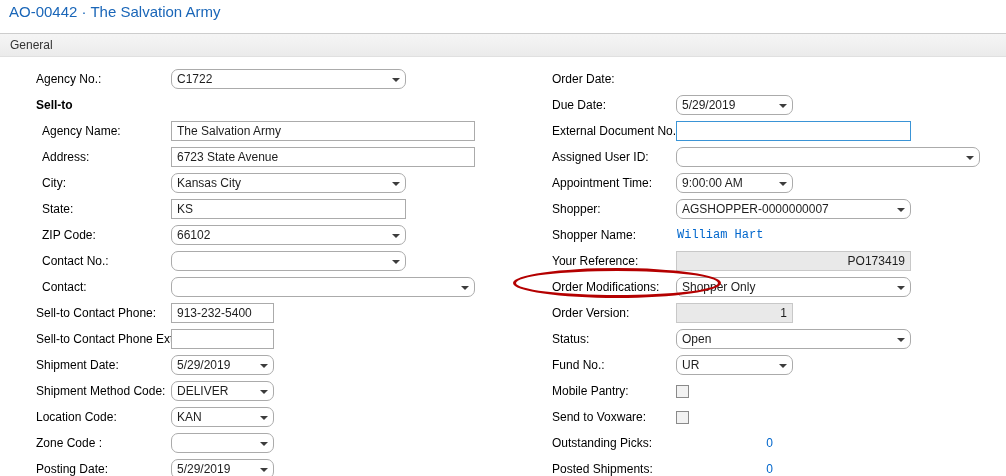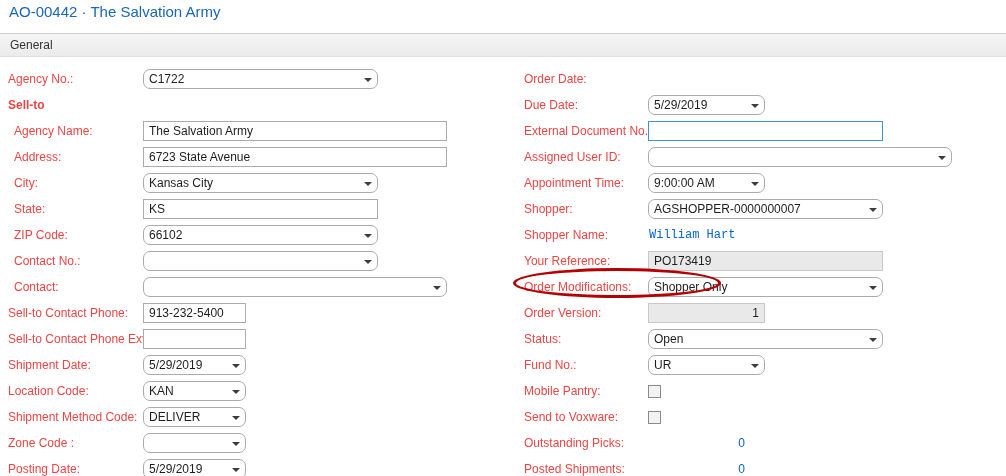--- a/index.html
+++ b/index.html
@@ -23,35 +23,35 @@
     border-bottom:1px solid #e0e0e0;
     display:flex; align-items:center;
   }
   .section-bar .section-label { margin-left:10px; color:#333; }
 
   .col { position:absolute; top:66px; }
   .col-left  { left:8px;   width:500px; }
   .col-right { left:524px; width:480px; }
 
   .row { display:flex; align-items:center; height:26px; }
-  .lbl { flex:none; width:135px; white-space:nowrap; overflow:visible; color:#ef4444; }
+  .lbl { flex:none; width:135px; white-space:nowrap; overflow:visible; color:#000000;margin-left:28px; }
   .col-right .lbl { width:124px; }
   .row.indent .lbl { padding-left:6px; }
   .heading { font-weight:bold; }
 
   .box {
     position:relative; height:20px; flex:none;
     border:1px solid #ababab; background:#fff;
     display:flex; align-items:center;
     padding:0 5px; overflow:hidden; white-space:nowrap;
   }
   .dd { padding-right:18px;border-radius:7px; }
   .w350 { width:304px; } .w235 { width:235px; }
   .w119 { width:103px; } .w117 { width:117px; }
-  .readonly { background:#e9e9e9; border-color:#c8c8c8; }
+  .readonly { background:#e9e9e9; border-color:#c8c8c8;justify-content:flex-end; }
   .align-right { justify-content:flex-end; }
   .focused { border-color:#3a94d6; }
 
   .arrow {
     position:absolute; right:5px; top:8px;
     width:0; height:0;
     border-left:4px solid transparent;
     border-right:4px solid transparent;
     border-top:4px solid #3c3c3c;
   }
@@ -163,31 +163,31 @@
 
   <div class="row">
     <span class="lbl">Shipment Date:</span>
     <div class="box dd w119">
       <span>5/29/2019</span>
       <span class="arrow"></span>
     </div>
   </div>
 
   <div class="row">
+    <span class="lbl">Shipment Method Code:</span>
+    <div class="box dd w119">
+      <span>DELIVER</span>
+      <span class="arrow"></span>
+    </div>
+  </div>
+
+  <div class="row">
     <span class="lbl">Location Code:</span>
     <div class="box dd w119">
       <span>KAN</span>
-      <span class="arrow"></span>
-    </div>
-  </div>
-
-  <div class="row">
-    <span class="lbl">Shipment Method Code:</span>
-    <div class="box dd w119">
-      <span>DELIVER</span>
       <span class="arrow"></span>
     </div>
   </div>
 
   <div class="row">
     <span class="lbl">Zone Code :</span>
     <div class="box dd w119">
       <span></span>
       <span class="arrow"></span>
     </div>

